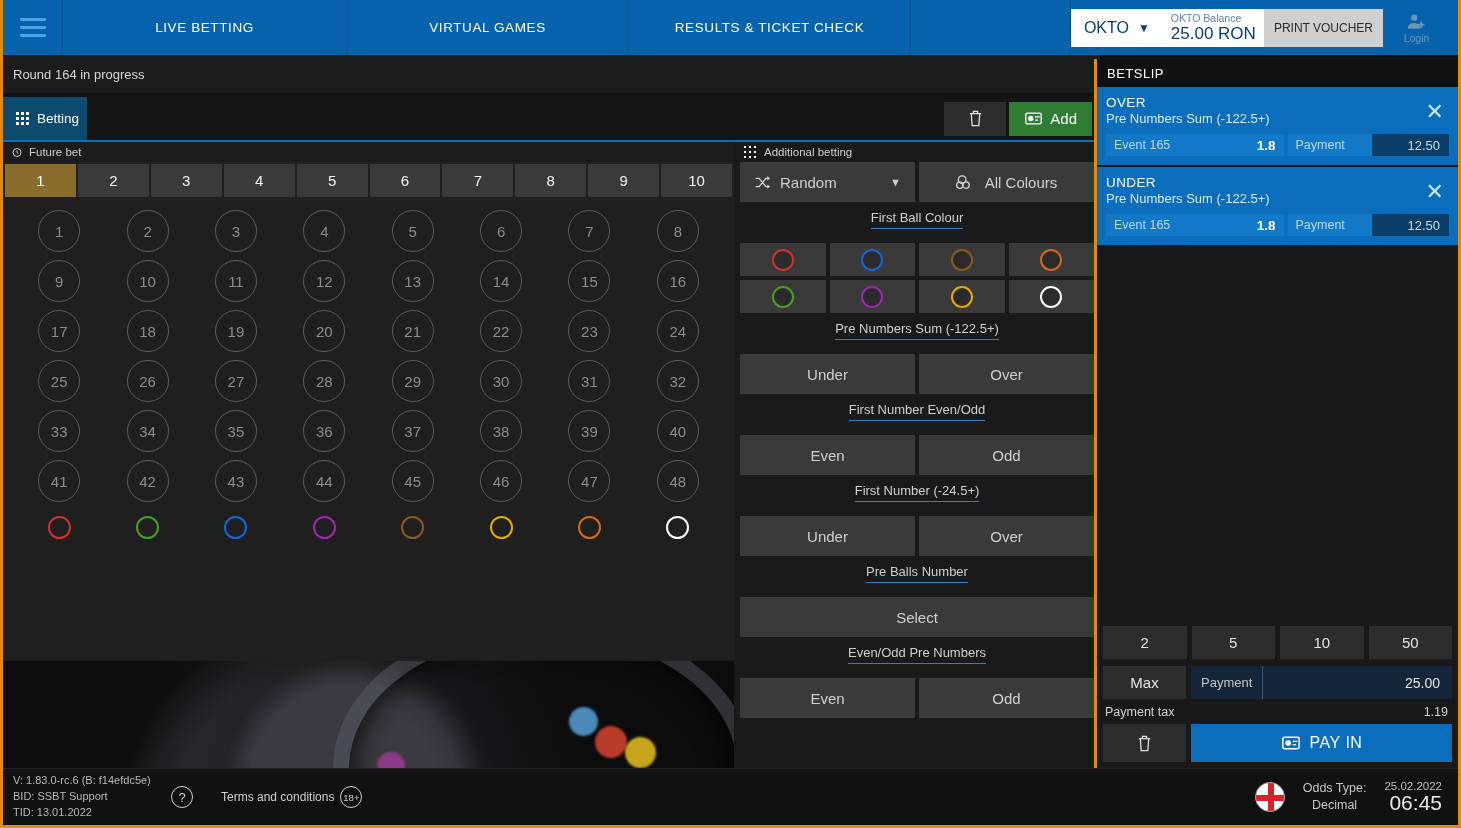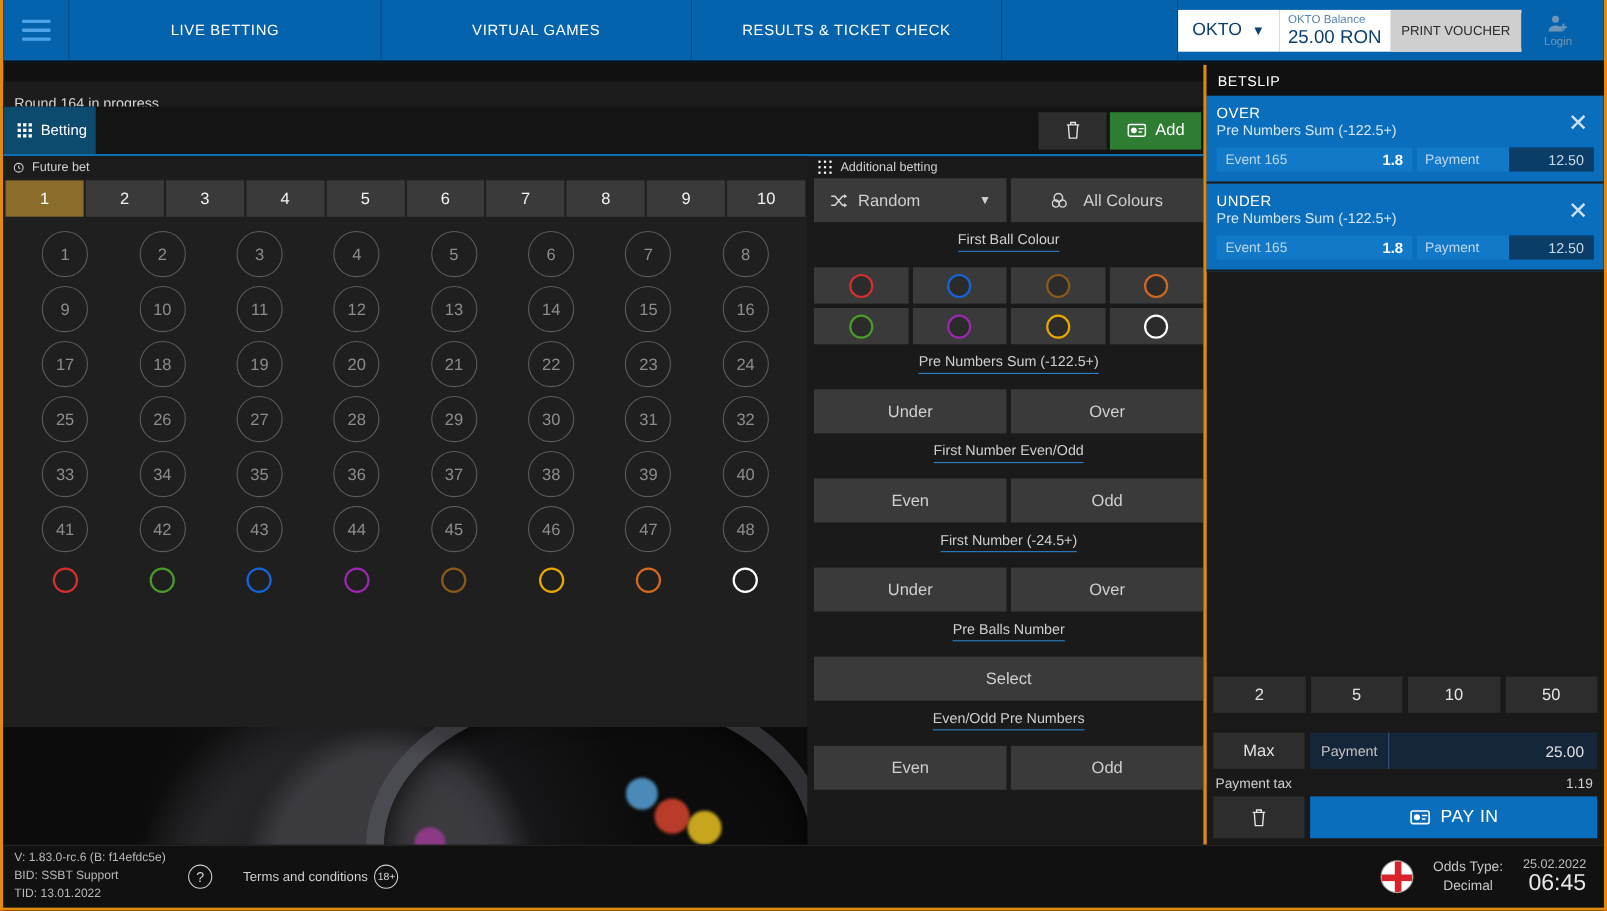--- a/index.html
+++ b/index.html
@@ -60,21 +60,21 @@
   }
   .login-box {
     width: 67px; display:flex; flex-direction:column; align-items:center;
     justify-content:center; color:#6d95b8; cursor:pointer; gap: 1px;
     background:#0563ad;
   }
   .login-box .lbl { font-size: 10.5px; }
 
   
   .round-bar {
-    position:absolute; top:74px; left:0; width: 1097px; height: 38px;
+    position:absolute; top:55px; left:0; width: 1097px; height: 38px;
     background:#1c1c1c; display:flex; align-items:center; padding-left: 10px;
     color:#d6d6d6; font-size: 13px;
   }
 
   
   .main-left { position:absolute; top:97px; left:0; width:1097px; bottom:57px; background:#141414; }
   .tab-strip { height: 45px; display:flex; align-items:stretch; background:#141414;
                border-bottom: 2px solid #0e6fb5; position:relative; }
   .tab-active {
     width: 84px; background:#0c4a6e; display:flex; align-items:center;
@@ -172,21 +172,21 @@
   .bs-pay .lab { background:#1279c9; color:#bcd8ef; font-size: 12.5px; height:22px;
                  display:flex; align-items:center; padding: 0 8px; flex: 0 0 84px; }
   .bs-pay .val { background:#0a3d67; color:#c9d9e6; font-size: 13px; height:22px;
                  flex:1; display:flex; align-items:center; justify-content:flex-end;
                  padding-right: 9px; }
 
   .bs-bottom { position:absolute; left:0; right:0; bottom:0; padding: 0 6px 6px 6px; }
   .stakes { display:grid; grid-template-columns: repeat(4,1fr); gap: 5px; }
   .stake { height: 33px; background:#2d2d2d; color:#e4e4e4; font-size: 15px;
            display:flex; align-items:center; justify-content:center; cursor:pointer; }
-  .payrow { display:grid; grid-template-columns: 83px 1fr; gap: 5px; margin-top: 18px; }
+  .payrow { display:grid; grid-template-columns: 83px 1fr; gap: 5px; margin-top: 7px; }
   .pay-field { display:flex; background:#16263a; height:33px; align-items:stretch; }
   .pay-field .lab { color:#c3c3c3; font-size: 13px; display:flex; align-items:center;
                     padding: 0 10px; border-right: 1px solid #3b5574; }
   .pay-field .val { flex:1; color:#e4e4e4; font-size: 14px; display:flex;
                     align-items:center; justify-content:flex-end; padding-right: 12px; }
   .taxrow { display:flex; justify-content:space-between; color:#d0d0d0; font-size: 12.5px;
             padding: 6px 4px 5px 2px; }
   .payinrow { display:grid; grid-template-columns: 83px 1fr; gap: 5px; }
   .btn-clear { height: 38px; background:#2d2d2d; display:flex; align-items:center;
                justify-content:center; cursor:pointer; }

